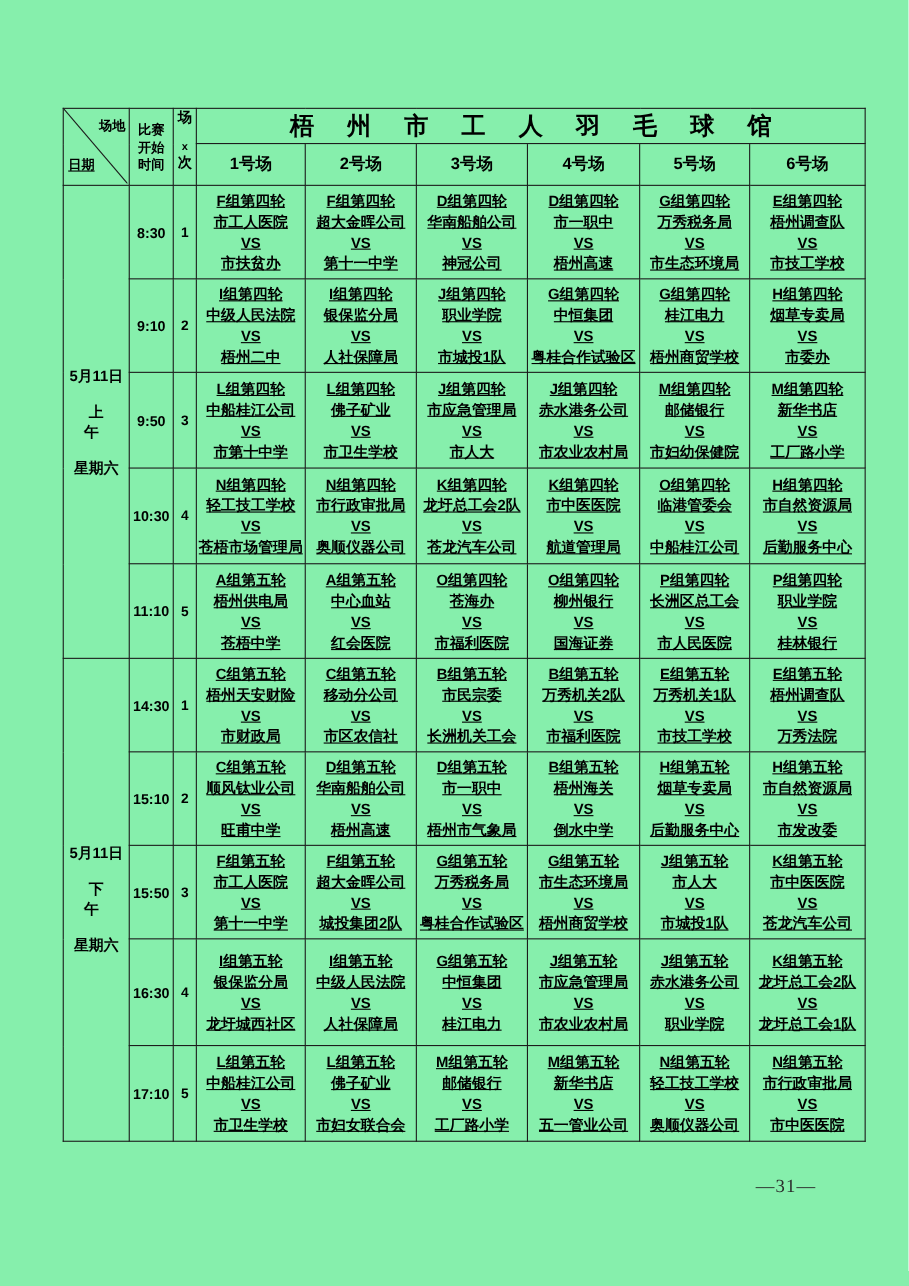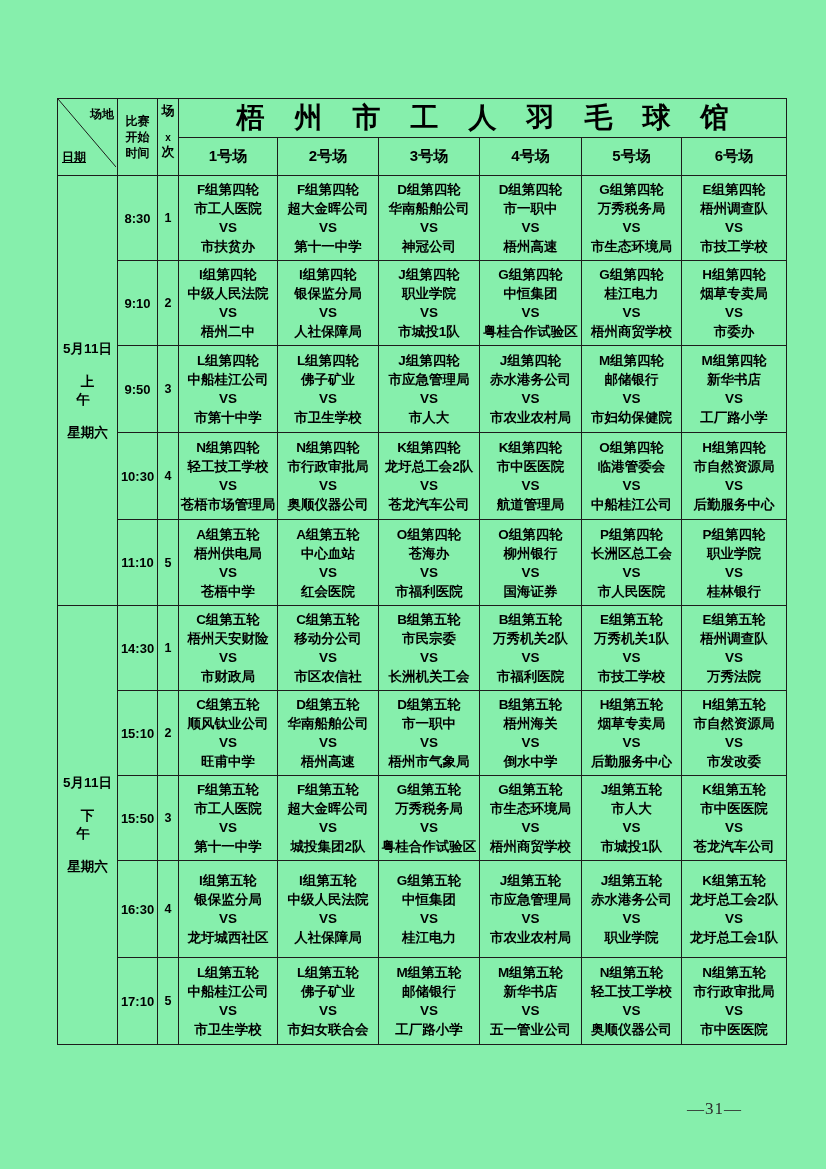--- a/index.html
+++ b/index.html
@@ -24,50 +24,49 @@
     border: 1px solid #1c1c1c;
     text-align: center;
     vertical-align: middle;
     font-weight: bold;
     padding: 0;
     overflow: hidden;
   }
   .title-row { height: 32px; }
   .court-row { height: 38px; }
   .venue-title-cell {
-    font-size: 28px;
+    font-size: 22px;
     letter-spacing: 30px;
     padding-left: 30px !important;
     white-space: nowrap;
   }
   .court-cell { font-size: 15px; }
   .corner-cell { position: relative; }
   .corner-cell svg { position: absolute; left: 0; top: 0; }
   .corner-top  { position: absolute; top: 7px;  right: 3px; font-size: 12px; }
   .corner-bottom { position: absolute; bottom: 9px; left: 4px; font-size: 12px; text-decoration: underline; }
   .time-label-cell { font-size: 12px; line-height: 16px; }
   .session-label-cell { font-size: 13px; line-height: 14px; }
   .session-x { font-size: 10px; display: block; margin-top: 13px; }
   .session-top { display: block; margin-top: -12px; }
   .date-cell { font-size: 13.5px; }
   .date-line { margin: 15px 4px; }
   .date-line.spaced { letter-spacing: 9px; text-indent: 9px; }
   .time-cell { font-size: 13px; }
   .session-cell { font-size: 12.5px; }
-  .match-cell { font-size: 13.5px; line-height: 19px; padding: 2px 1px !important; }
+  .match-cell { font-size: 13.5px; line-height: 19px; padding: 2px 1px !important; text-decoration: underline; }
   .match-line { margin: 0; }
   .page-number {
     position: absolute;
     left: 687px;
     top: 1069px;
     font-family: "Liberation Serif", "DejaVu Serif", serif;
     font-size: 17px;
     color: #2b2b2b;
     letter-spacing: 1px;
-    margin-top: 30px;
   }
 </style>
 </head>
 <body>
 
 <div class="page">
 
   <table class="sheet">
     <colgroup>
       <col style="width:60px">

